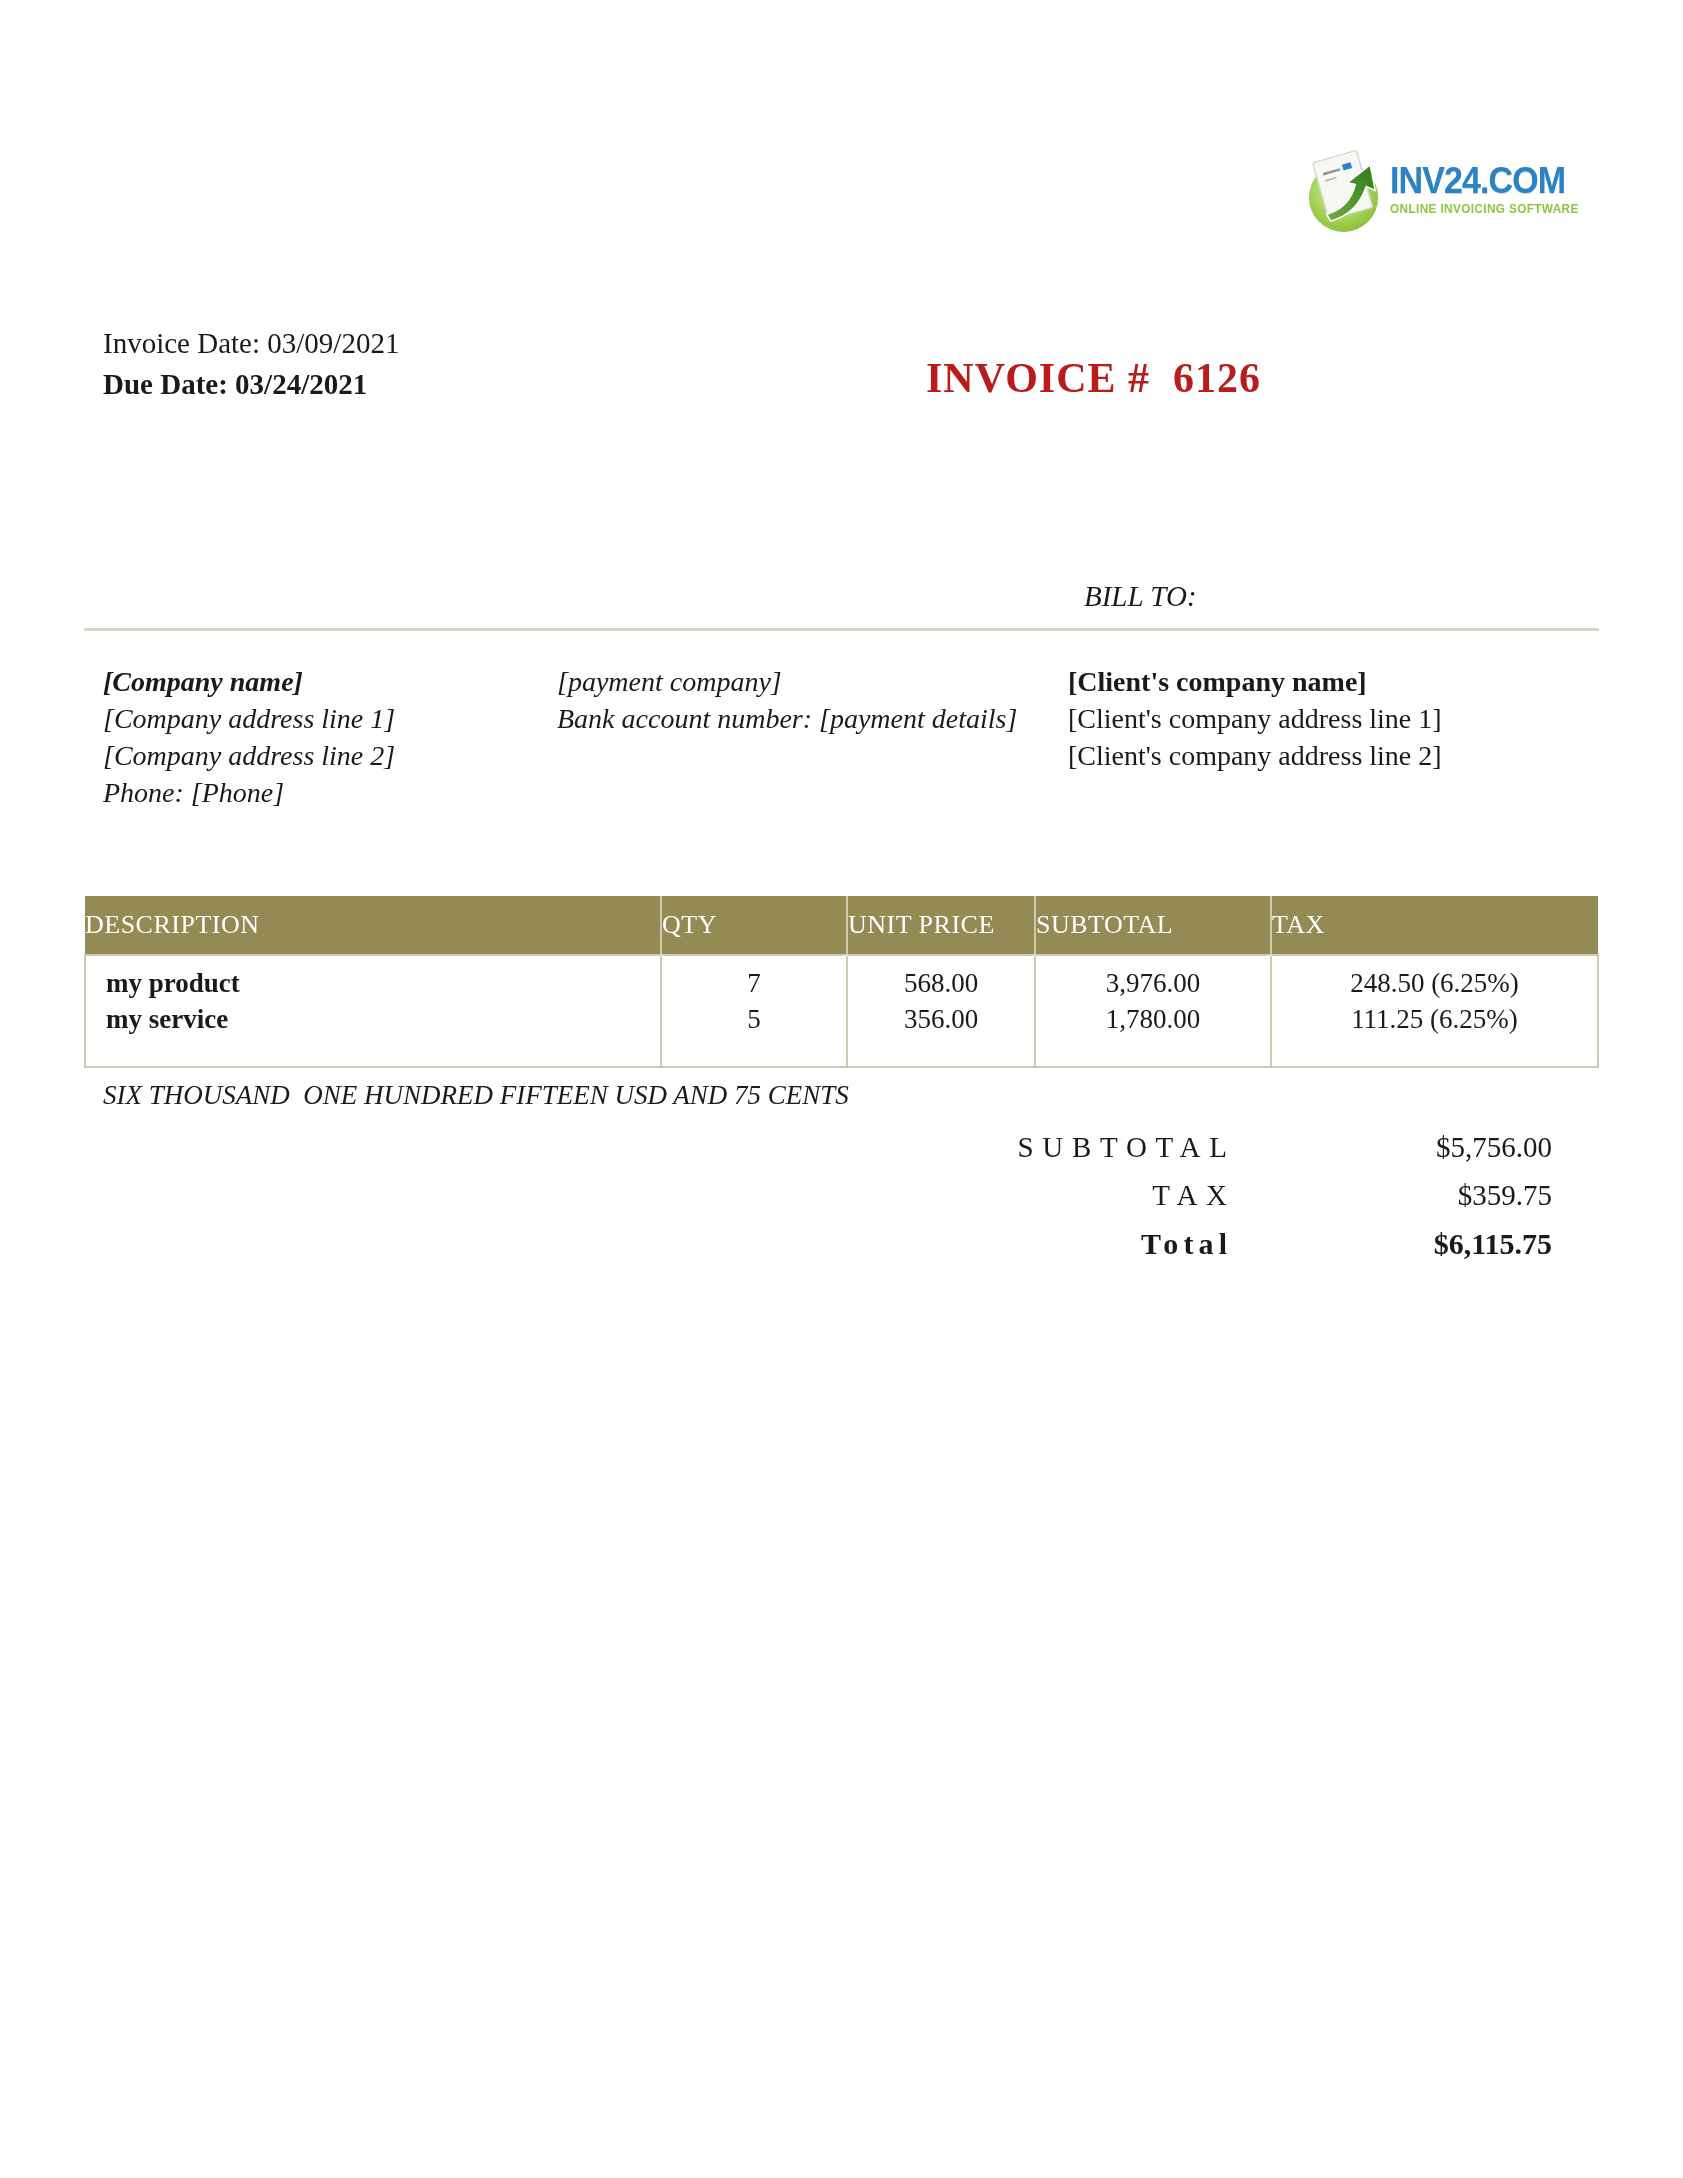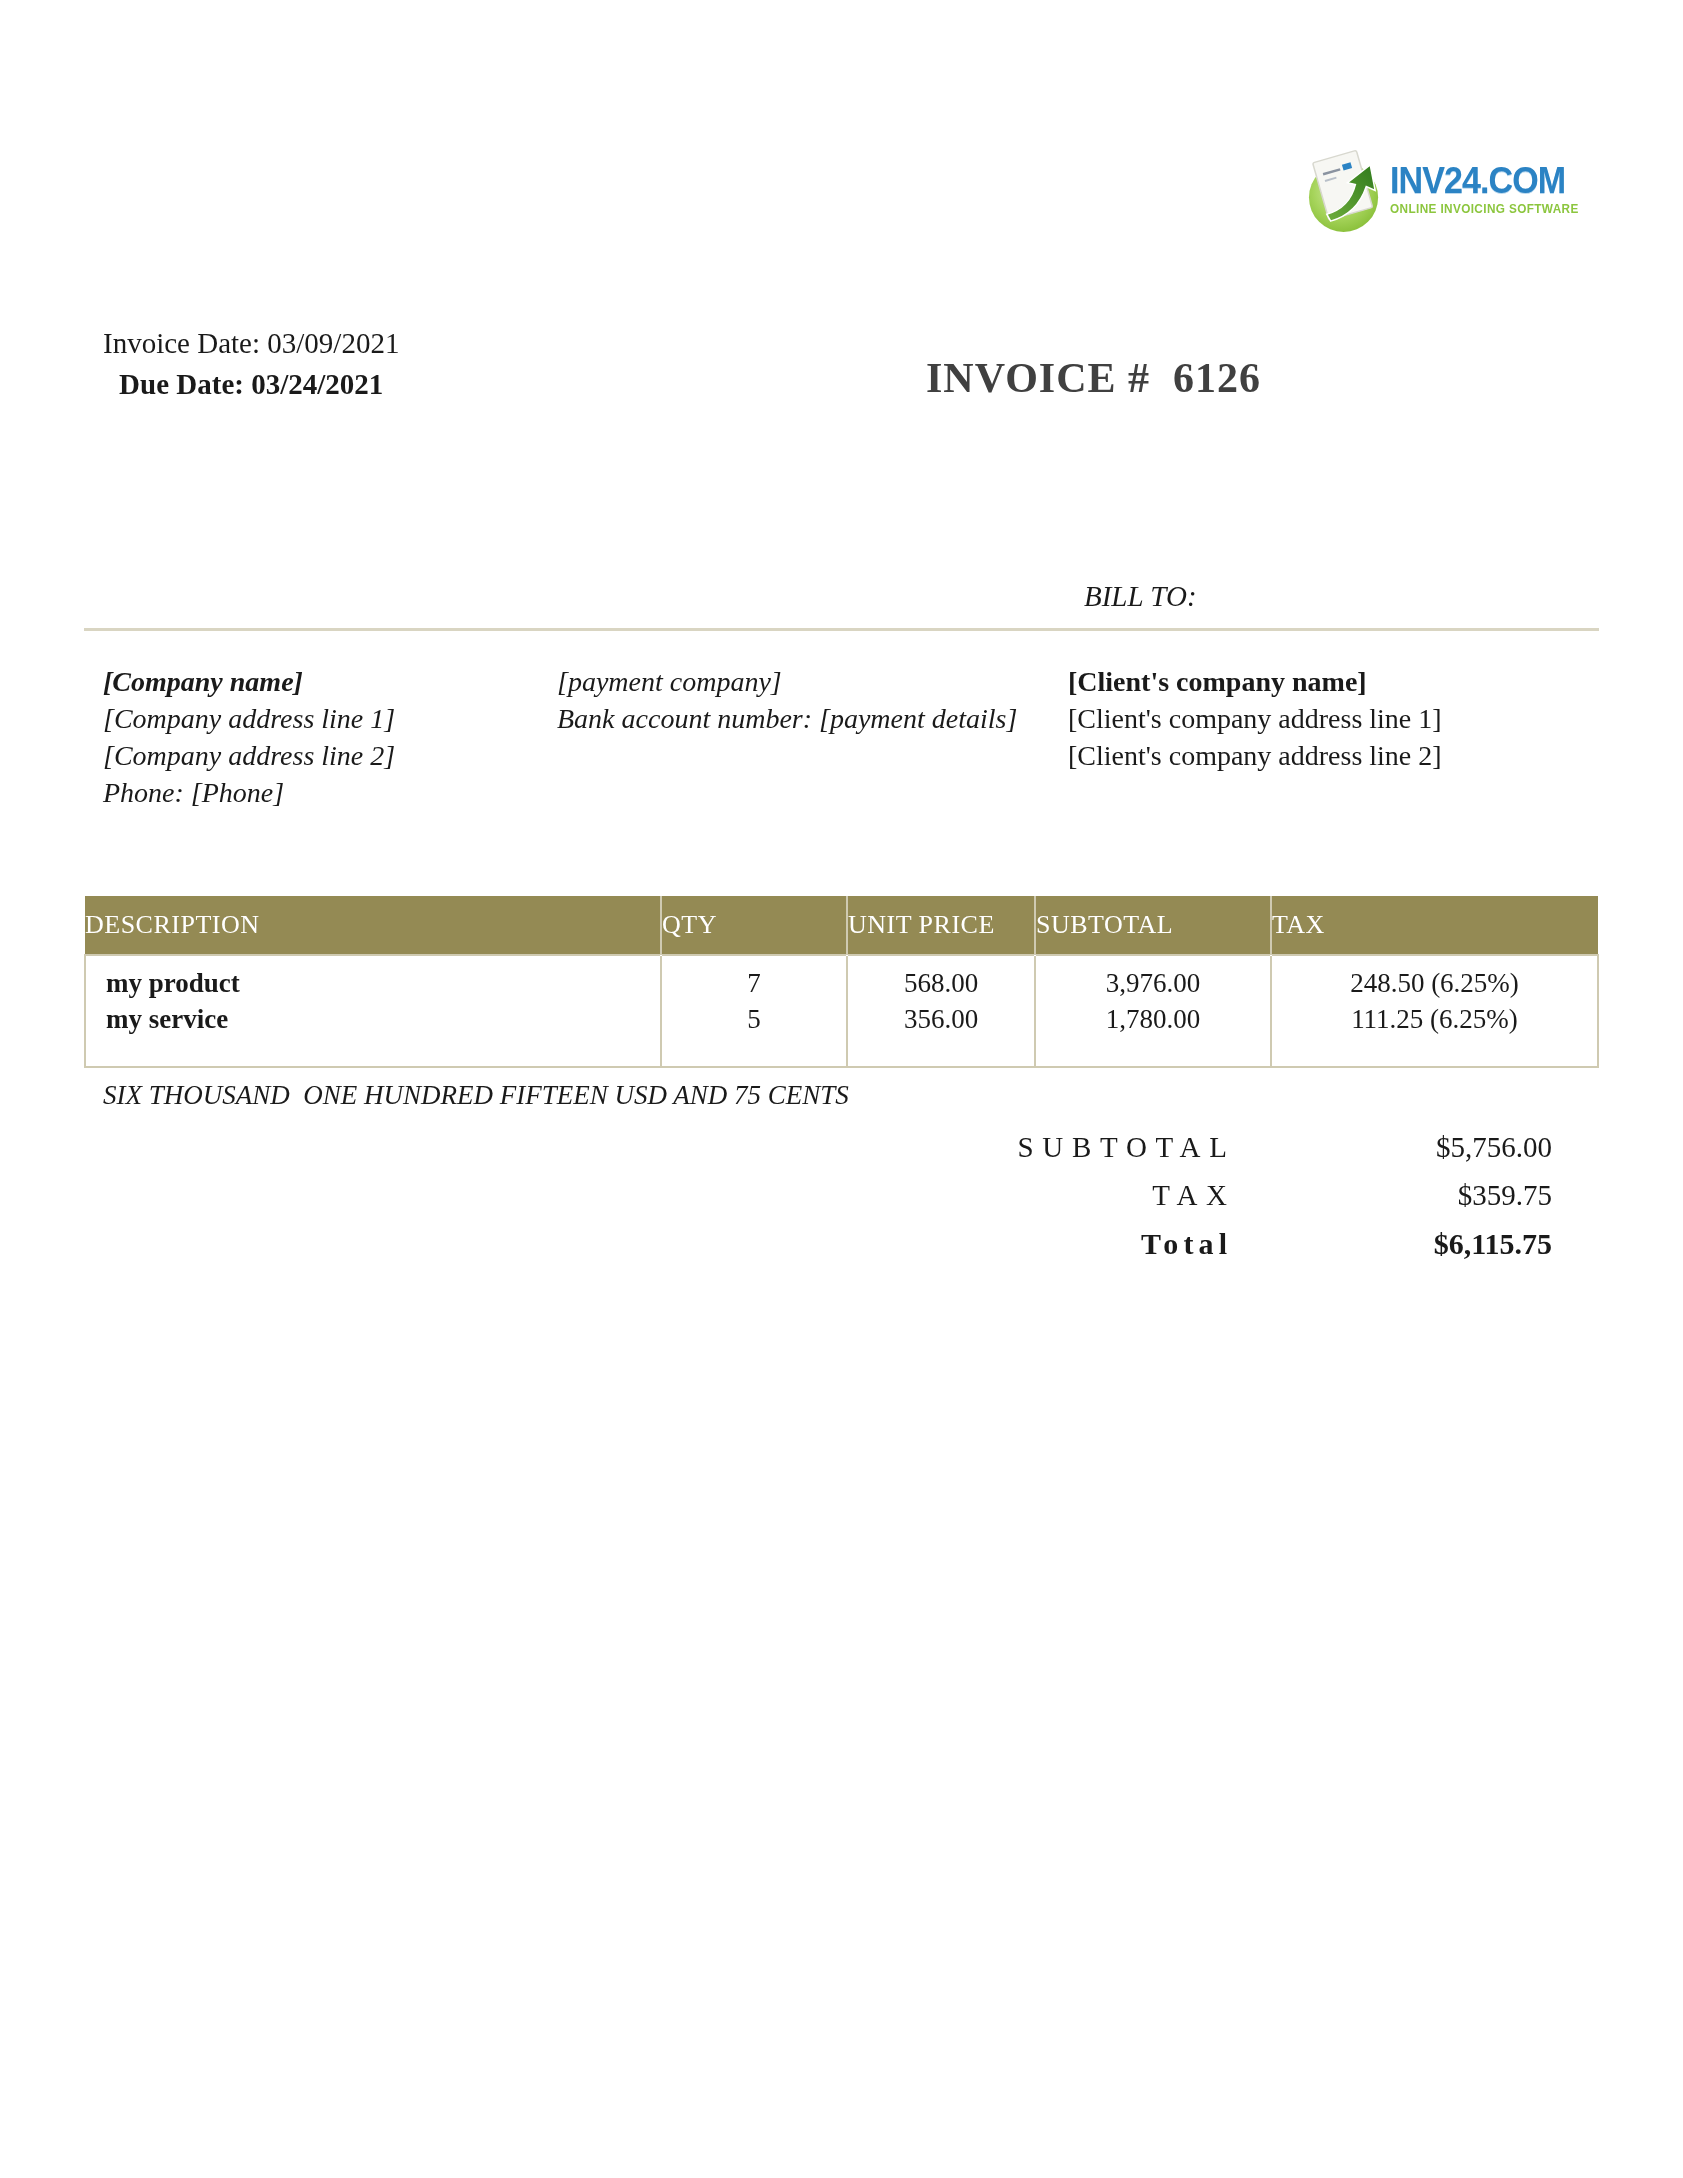--- a/index.html
+++ b/index.html
@@ -18,25 +18,25 @@
   .logo { position:absolute; left:1305px; top:145px; display:flex; align-items:flex-start; }
   .logo-icon { width:83px; height:91px; flex:0 0 auto; }
   .logo-text { margin-left:2px; margin-top:18px; font-family:"Liberation Sans","DejaVu Sans",sans-serif; }
   .logo-brand { font-size:37px; font-weight:bold; color:#2b83c4; letter-spacing:-1px; line-height:36px;
                 text-shadow:0 1px 0 #bcd9ee; transform:scaleX(.92); transform-origin:left; }
   .logo-tagline { font-size:12.4px; font-weight:bold; color:#8cc63e; letter-spacing:0.4px; margin-top:3px;
                   transform:scaleX(.95); transform-origin:left; white-space:nowrap; }
 
   
   .dates { position:absolute; left:103px; top:323px; font-size:29px; line-height:41px; }
-  .dates .due { font-weight:bold;text-align:center; }
+  .dates .due { font-weight:bold; }
 
   
   .invoice-title { position:absolute; left:926px; top:354px; font-weight:bold; font-size:42px;
-                   color:#404040; white-space:pre; letter-spacing:1px; }
+                   color:#b91c1c; white-space:pre; letter-spacing:1px; }
 
   
   .bill-to { position:absolute; left:1084px; top:580px; font-style:italic; font-size:29px; }
   .rule { position:absolute; left:84px; top:628px; width:1515px; height:3px; background:#d9d5c2; }
 
   
   .info-col { position:absolute; top:663px; font-size:28px; line-height:37px; }
   .col-company { left:103px; font-style:italic; }
   .col-payment { left:557px; font-style:italic; }
   .col-client  { left:1068px; }

